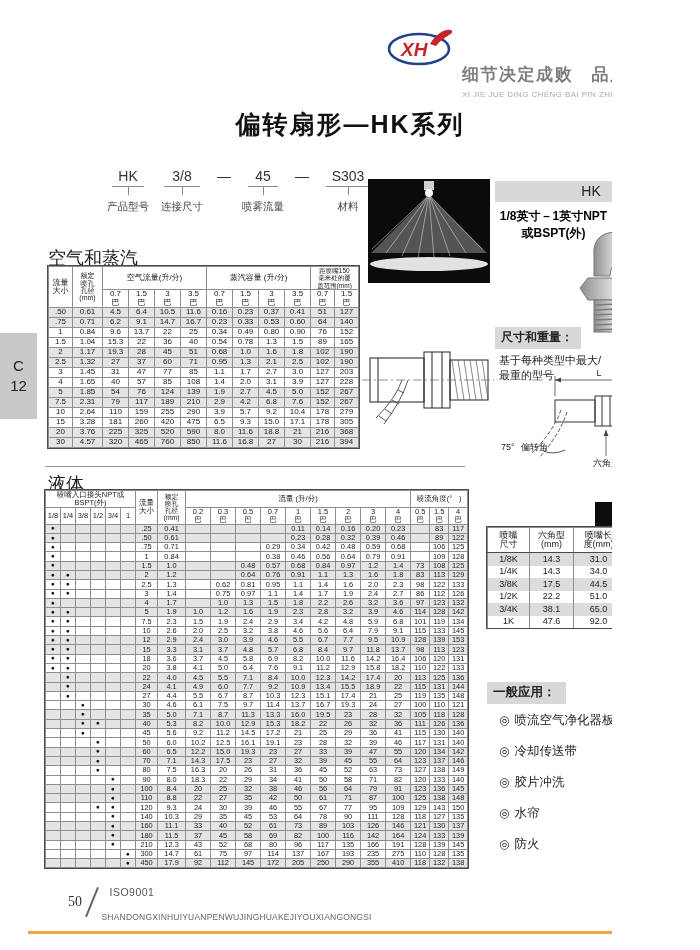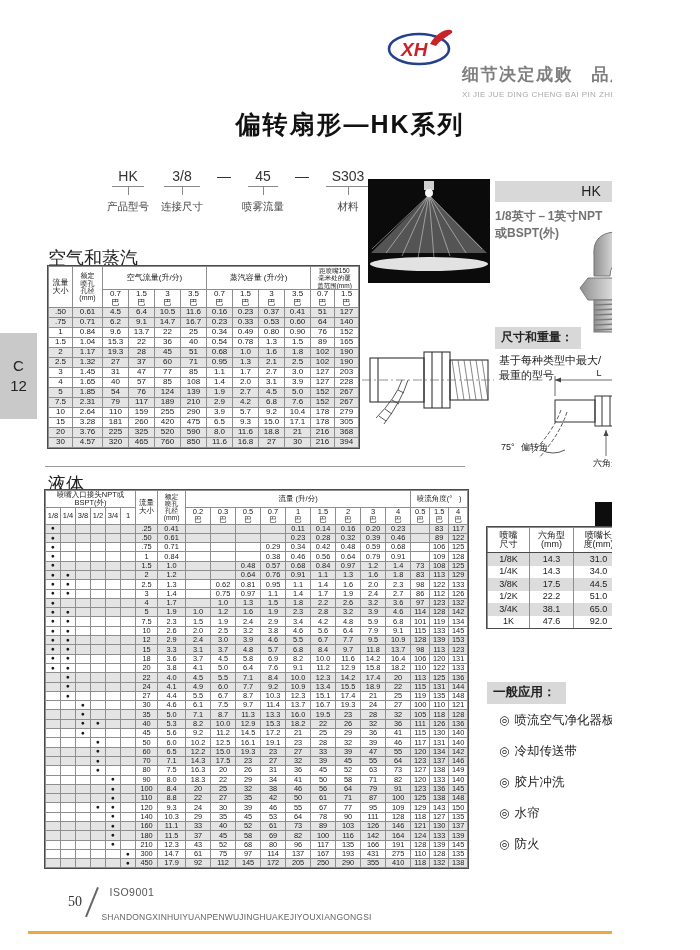--- a/index.html
+++ b/index.html
@@ -46,21 +46,21 @@
   .liq-table th{font-size:7.5px;}
   .liq-table td{height:8.3px;font-size:7.4px;white-space:nowrap;}
   .liq-table td.dot{font-size:6.5px;}
   tr.band td{background:#e4e4e4;}
   table{outline:1px solid #4a4a4a;}
 
   
   .spray-photo{position:absolute;left:368px;top:179px;width:122px;height:104px;}
   .hk-box{position:absolute;left:495px;top:181px;width:192px;height:21px;background:#d8d8d8;
           text-align:center;font-size:14px;line-height:21px;color:#222;}
-  .size-range{position:absolute;left:495px;top:208px;font-size:12px;font-weight:bold;color:#737373;}
+  .size-range{position:absolute;left:495px;top:208px;font-size:12px;font-weight:bold;color:#000000;text-align:center;}
   .nozzle-photo{position:absolute;left:566px;top:226px;width:100px;height:108px;}
   .dims-label{position:absolute;left:495px;top:327px;background:#d8d8d8;padding:2px 8px 3px 6px;
               font-size:12px;font-weight:bold;color:#222;}
   .dims-note{position:absolute;left:499px;top:353px;font-size:11px;color:#222;}
   .cross-svg{position:absolute;left:362px;top:338px;}
   .dim-svg{position:absolute;left:497px;top:360px;}
 
   
   .hk-black{position:absolute;left:595px;top:502px;width:73px;height:25px;background:#0d0d0d;
             color:#fff;font-size:17px;font-weight:bold;text-align:center;line-height:25px;letter-spacing:1px;}
@@ -1340,21 +1340,21 @@
           <td class="dot">●</td>
           <td>300</td>
           <td>14.7</td>
           <td>61</td>
           <td>75</td>
           <td>97</td>
           <td>114</td>
           <td>137</td>
           <td>167</td>
           <td>193</td>
-          <td>431</td>
+          <td>235</td>
           <td>275</td>
           <td>110</td>
           <td>128</td>
           <td>135</td>
         </tr>
         <tr class="band">
           <td class="dot"></td>
           <td class="dot"></td>
           <td class="dot"></td>
           <td class="dot"></td>

